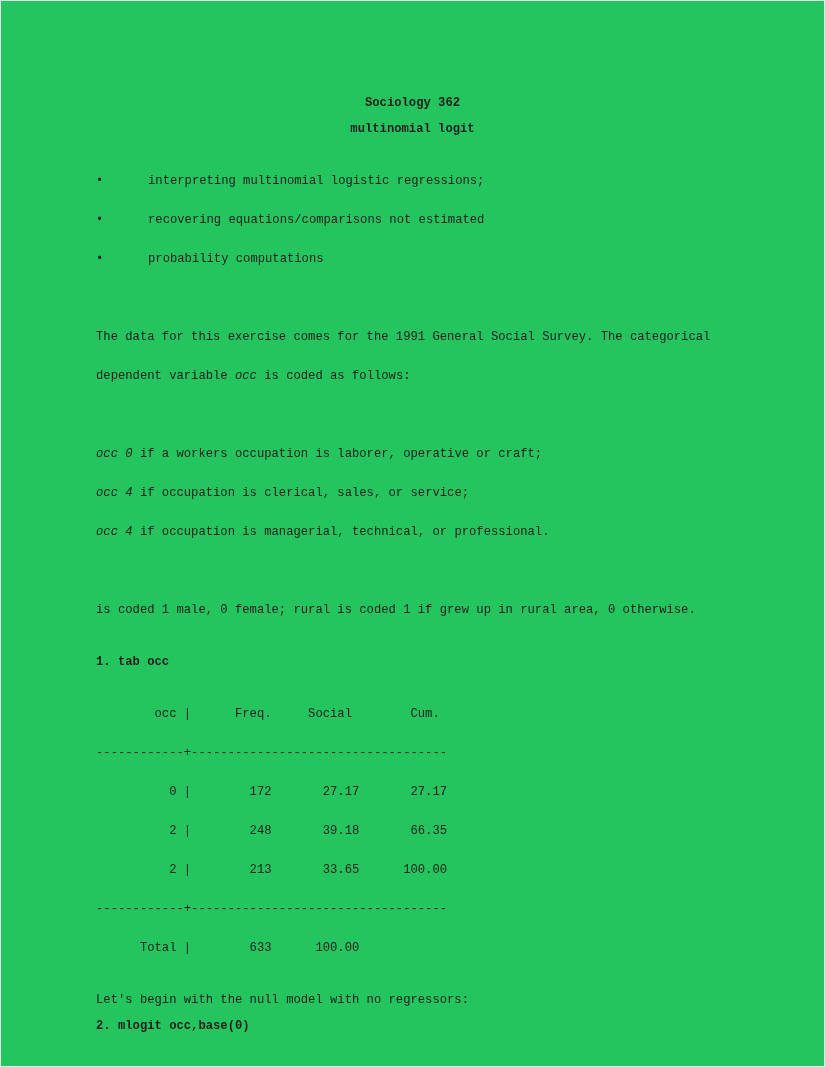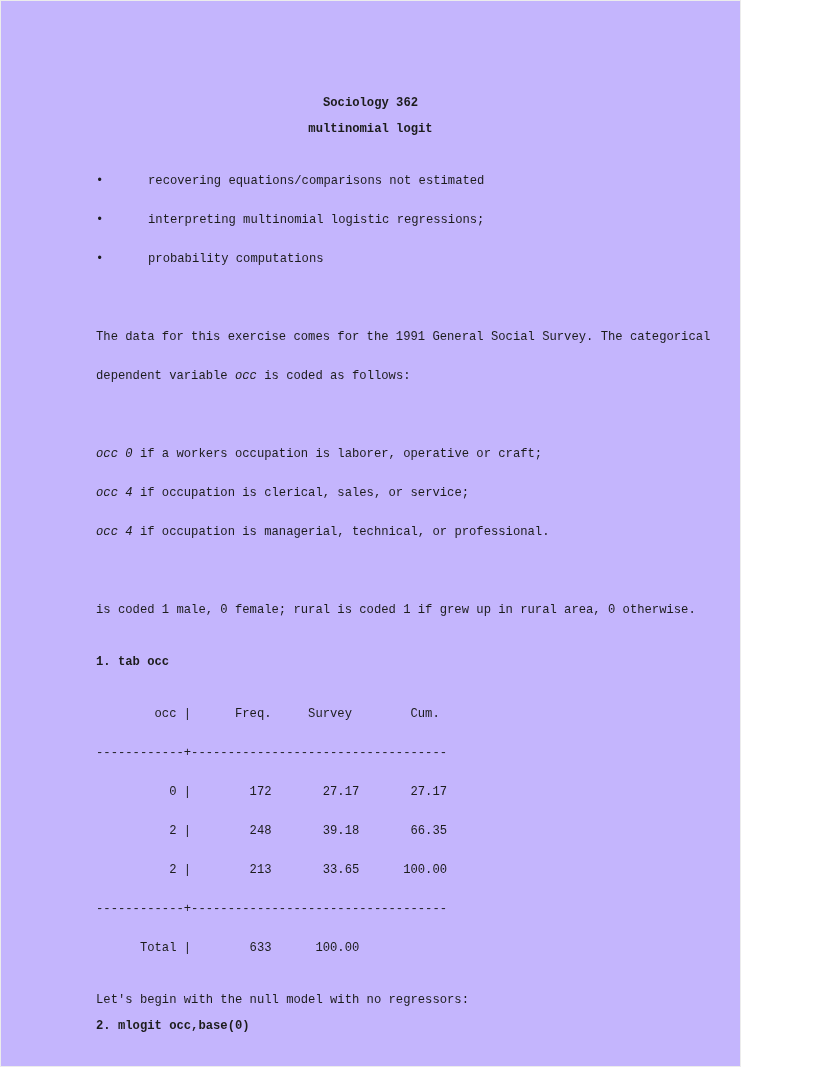--- a/index.html
+++ b/index.html
@@ -1,19 +1,19 @@
 <!DOCTYPE html>
 <html><head>
 <meta charset="utf-8">
 <style>
   html,body{margin:0;padding:0;background:#ffffff;}
   .page{
     position:relative;
-    width:741px;height:1067px;
-    background:#c4b5fd;
+    width:825px;height:1067px;
+    background:#22c55e;
     box-shadow: inset 0 0 0 1px #ececec;
     box-sizing:border-box;
     padding:97px 96px 0 96px;
     color:#1c1c1c;
     font-family:"Liberation Mono","DejaVu Sans Mono",monospace;
     font-size:12.2px;
     line-height:13px;
     overflow:hidden;
   }
   .mono{white-space:pre;font-family:"Liberation Mono","DejaVu Sans Mono",monospace;}
@@ -26,22 +26,22 @@
 </style>
 </head>
 <body>
 
 <div class="page">
 
   <div class="mono blk center bold line">Sociology 362</div>
   <div class="mono blk center bold line">multinomial logit</div>
 
   <div class="mono blk">
+    <div class="line"><span class="marker">•</span><span>interpreting multinomial logistic regressions;</span></div>
     <div class="line"><span class="marker">•</span><span>recovering equations/comparisons not estimated</span></div>
-    <div class="line"><span class="marker">•</span><span>interpreting multinomial logistic regressions;</span></div>
     <div class="line"><span class="marker">•</span><span>probability computations</span></div>
   </div>
 
   <div class="mono blk">
     <div class="line">The data for this exercise comes for the 1991 General Social Survey. The categorical</div>
     <div class="line"><span>dependent variable </span><span class="it">occ</span><span> is coded as follows:</span></div>
   </div>
 
   <div class="mono blk">
     <div class="line"><span class="it">occ 0</span><span> if a workers occupation is laborer, operative or craft;</span></div>
@@ -49,21 +49,21 @@
     <div class="line"><span class="it">occ 4</span><span> if occupation is managerial, technical, or professional.</span></div>
   </div>
 
   <div class="mono blk">
     <div class="line">is coded 1 male, 0 female; rural is coded 1 if grew up in rural area, 0 otherwise.</div>
   </div>
 
   <div class="mono blk bold line">1. tab occ</div>
 
   <div class="mono blk">
-    <div class="line">        occ |      Freq.     Survey        Cum.</div>
+    <div class="line">        occ |      Freq.     Social        Cum.</div>
     <div class="line">------------+-----------------------------------</div>
     <div class="line">          0 |        172       27.17       27.17</div>
     <div class="line">          2 |        248       39.18       66.35</div>
     <div class="line">          2 |        213       33.65      100.00</div>
     <div class="line">------------+-----------------------------------</div>
     <div class="line">      Total |        633      100.00</div>
   </div>
 
   <div class="mono blk line">Let's begin with the null model with no regressors:</div>
 

